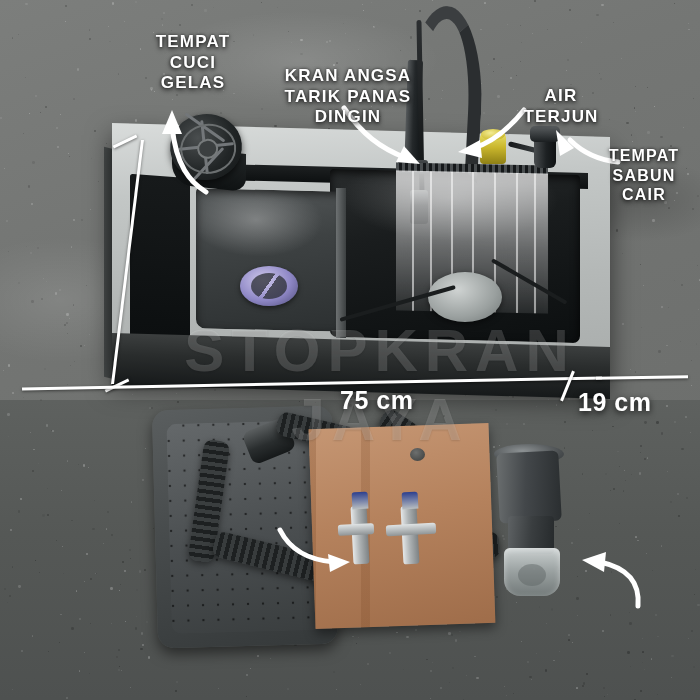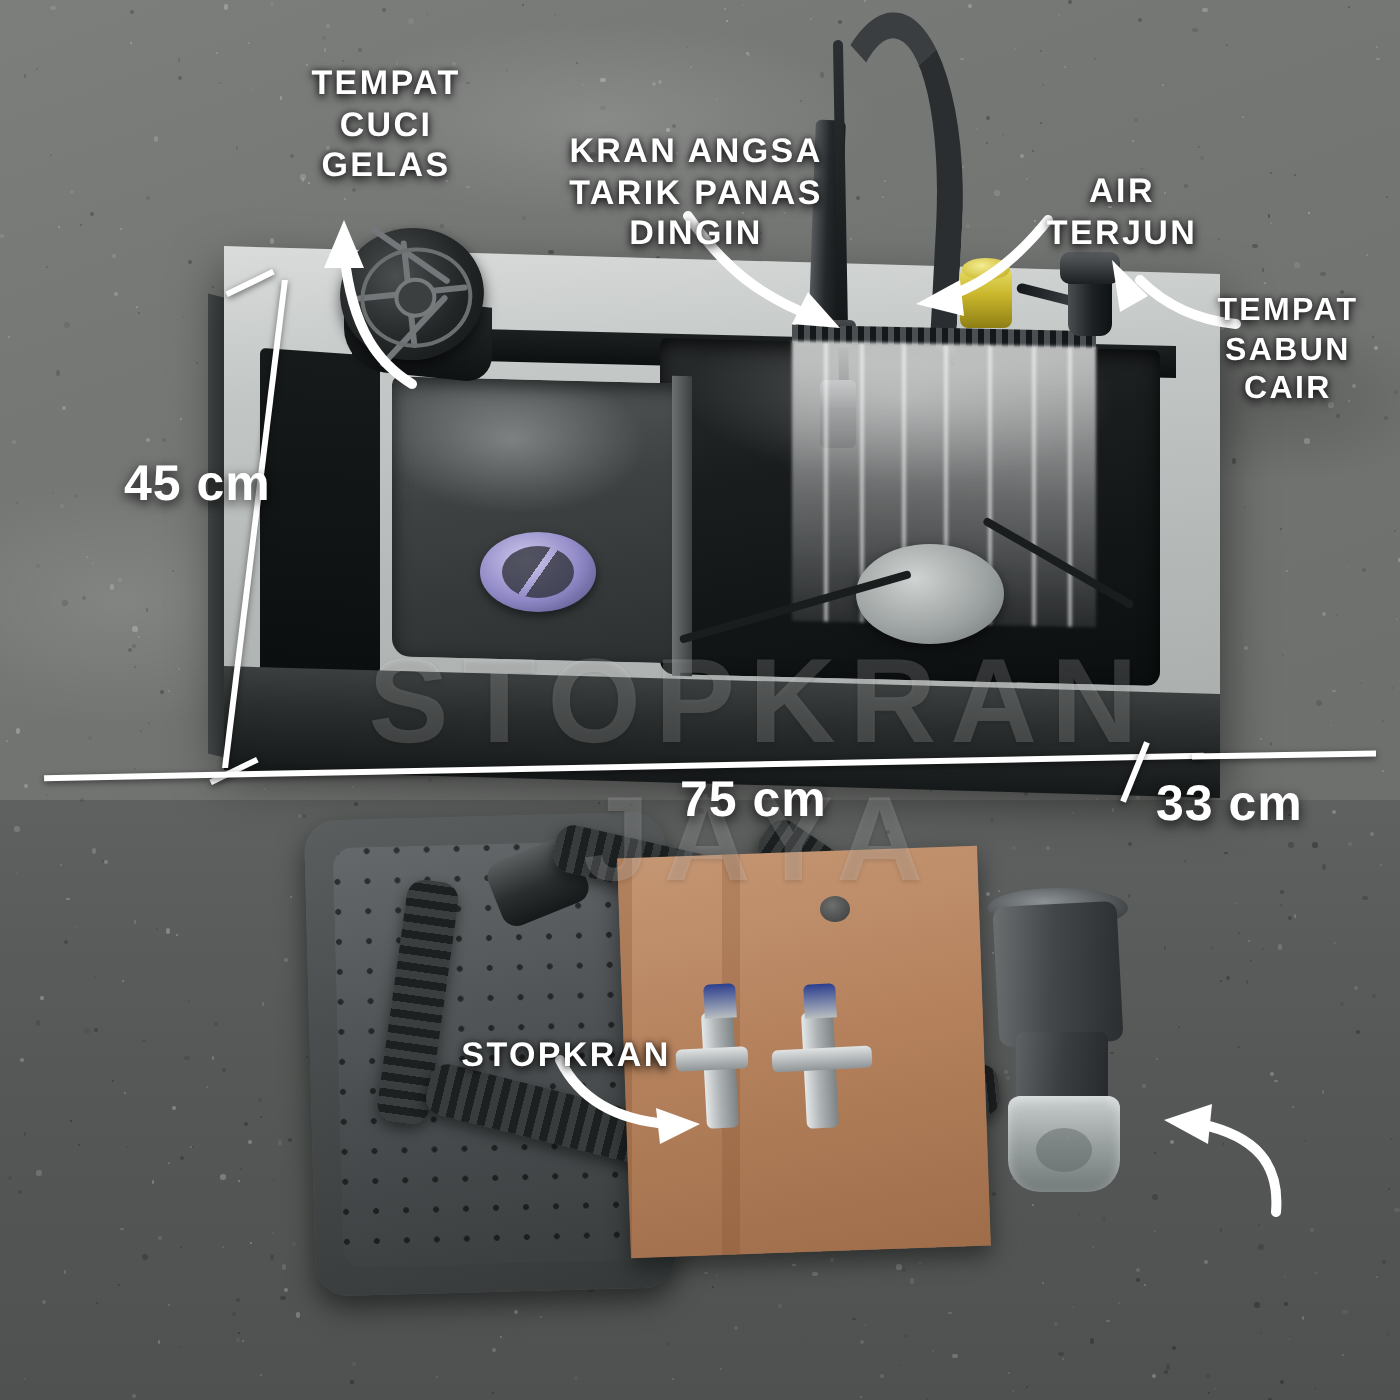--- a/index.html
+++ b/index.html
@@ -1279,19 +1279,17 @@
 CUCI
 GELAS</div>
   <div class="label" style="left:268px;top:66px;font-size:17px;width:160px;">KRAN ANGSA
 TARIK PANAS
 DINGIN</div>
   <div class="label" style="left:516px;top:86px;font-size:17px;width:90px;">AIR
 TERJUN</div>
   <div class="label" style="left:592px;top:146px;font-size:16px;width:104px;">TEMPAT
 SABUN
 CAIR</div>
-  <div class="label" style="left:223px;top:518px;font-size:17px;width:120px;">STOPKRAN</div>
-
-  <div class="dim-label" style="left:62px;top:228px;font-size:25px;">45 cm</div>
+
   <div class="dim-label" style="left:340px;top:386px;font-size:25px;">75 cm</div>
-  <div class="dim-label" style="left:578px;top:388px;font-size:25px;">33 cm</div>
+  <div class="dim-label" style="left:578px;top:388px;font-size:25px;">19 cm</div>
 
 </div>
 
 </body></html>

